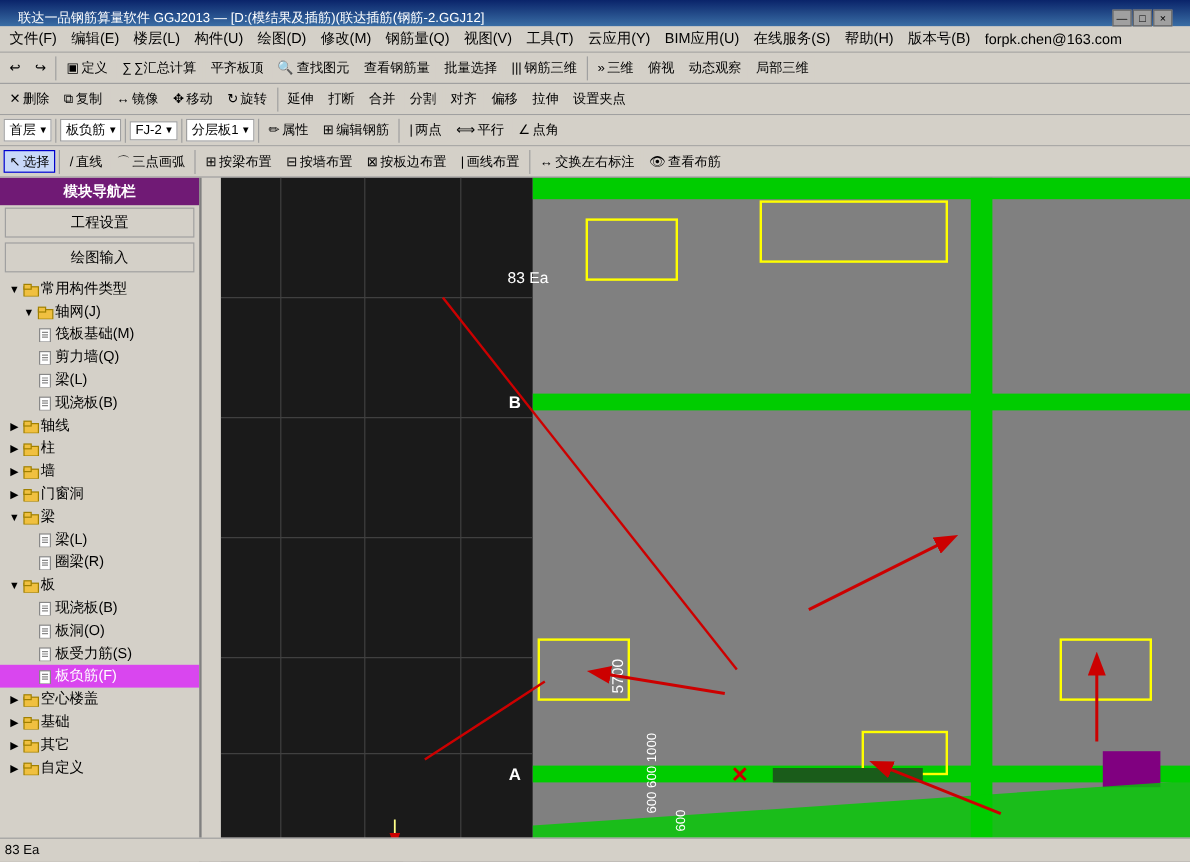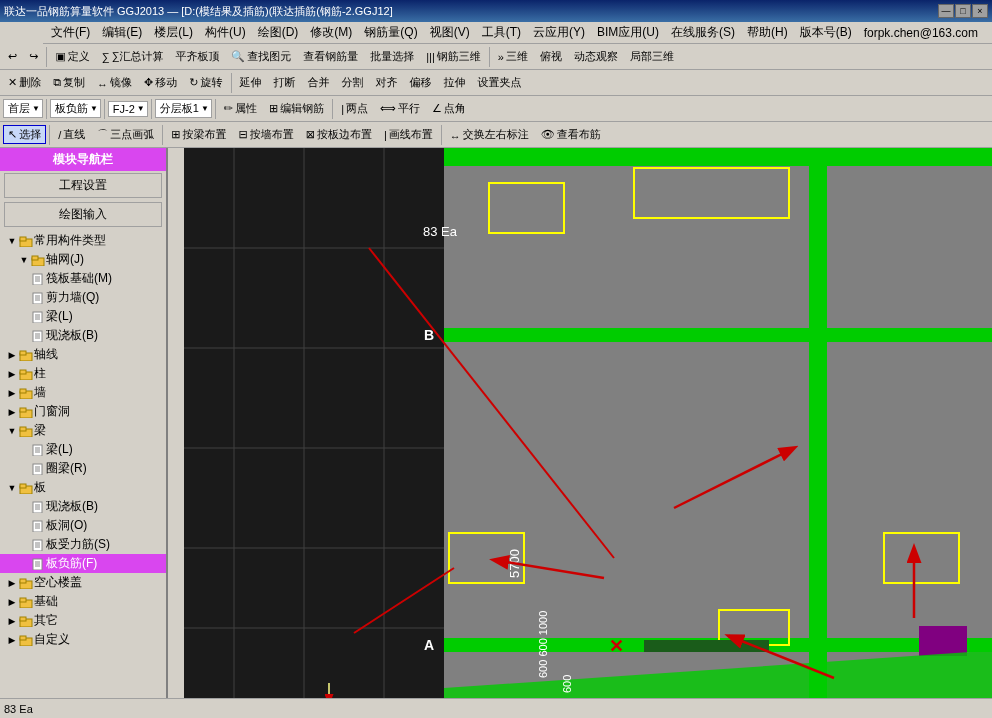--- a/index.html
+++ b/index.html
@@ -4,42 +4,41 @@
   <style>
     * { margin: 0; padding: 0; box-sizing: border-box; }
     body { width: 992px; height: 718px; overflow: hidden; font-family: "SimSun", "宋体", sans-serif; font-size: 12px; background: #d4d0c8; }
 
     
     #title-bar {
       height: 22px;
       background: linear-gradient(to bottom, #0a246a, #3a6ea5);
       color: white;
       display: flex;
-      align-items: center;
-      padding: 0 4px;
+      align-items: flex-end;
+      padding: 0 15px;
       font-size: 11px;
     }
     #title-bar .win-btn {
       width: 16px; height: 14px;
       background: #a0a0a0;
       border: 1px solid #666;
       font-size: 9px;
       display: flex; align-items: center; justify-content: center;
       cursor: pointer; color: black;
     }
 
     
     #menu-bar {
       height: 22px;
       background: #d4d0c8;
       display: flex;
       align-items: center;
       padding: 0 2px;
       border-bottom: 1px solid #a0a0a0;
-      margin-left: 43px;
     }
     .menu-item {
       padding: 2px 6px;
       font-size: 12px;
       cursor: pointer;
       white-space: nowrap;
     }
 
     
     .toolbar {
@@ -108,21 +107,21 @@
     
     #sidebar {
       width: 168px;
       background: #d4d0c8;
       border-right: 2px solid #808080;
       display: flex;
       flex-direction: column;
       overflow: hidden;
     }
     #sidebar-title {
-      background: #d946ef;
+      background: #701a75;
       color: white;
       text-align: center;
       padding: 3px 0;
       font-size: 12px;
       font-weight: bold;
     }
     .sidebar-section-btn {
       background: #d4d0c8;
       border: 1px solid #a0a0a0;
       margin: 2px 4px;

